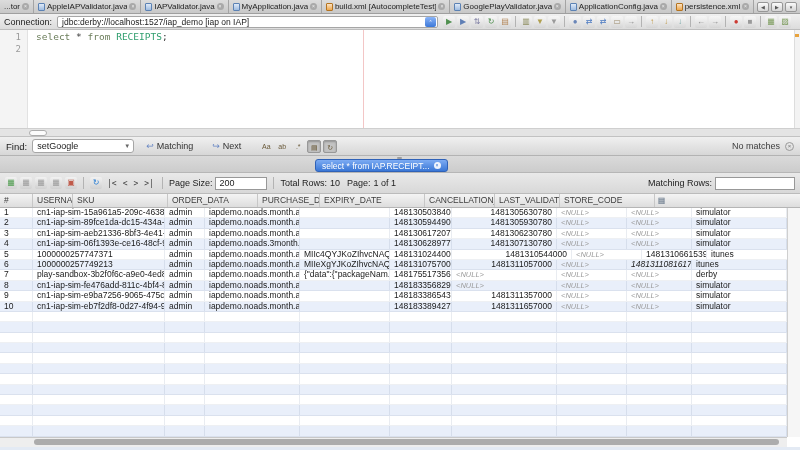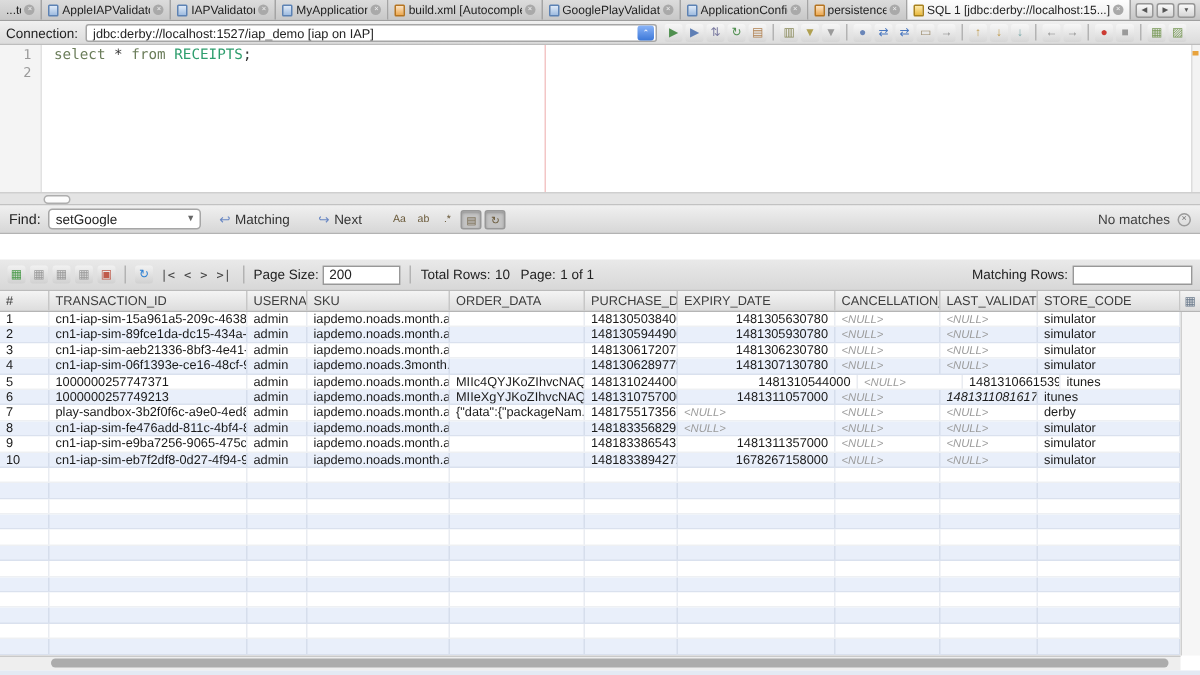--- a/index.html
+++ b/index.html
@@ -167,25 +167,20 @@
           <span class="tclose">×</span>
         </div>
         <div class="tab">
           <span class="ticon java"></span>
           <span class="tlabel">ApplicationConfig.java</span>
           <span class="tclose">×</span>
         </div>
         <div class="tab">
           <span class="ticon xml"></span>
           <span class="tlabel">persistence.xml</span>
-          <span class="tclose">×</span>
-        </div>
-        <div class="tab active">
-          <span class="ticon sql"></span>
-          <span class="tlabel">SQL 1 [jdbc:derby://localhost:15...]</span>
           <span class="tclose">×</span>
         </div>
       </div>
     <div class="tab-controls" id="tab-controls">
         <span class="tc-btn">◀</span>
         <span class="tc-btn">▶</span>
         <span class="tc-btn">▾</span>
       </div>
   </div>
 
@@ -260,20 +255,27 @@
         <span class="find-opt">Aa</span>
         <span class="find-opt">ab</span>
         <span class="find-opt">.*</span>
         <span class="find-opt pressed">▤</span>
         <span class="find-opt pressed">↻</span>
       </div>
     <span class="find-status">No matches</span>
     <span class="find-close">×</span>
   </div>
 
+  <div class="rtabs">
+    <div class="splitter-dot"></div>
+    <div class="rtab">
+      <span>select * from IAP.RECEIPT...</span>
+      <span class="rtab-close">×</span>
+    </div>
+  </div>
 
   <div class="rtoolbar">
     <span id="rticons" style="display:flex;gap:3px;">
         <span class="rt-icon" style="color: rgb(74, 154, 74);">▦</span>
         <span class="rt-icon" style="color: rgb(154, 154, 154);">▦</span>
         <span class="rt-icon" style="color: rgb(154, 154, 154);">▦</span>
         <span class="rt-icon" style="color: rgb(154, 154, 154);">▦</span>
         <span class="rt-icon" style="color: rgb(192, 90, 74);">▣</span>
       </span>
     <span class="rt-sep"></span>
@@ -293,21 +295,20 @@
     <span class="rt-label" style="margin-left:4px;">Page:</span>
     <span class="rt-label">1 of 1</span>
     <span class="rt-spacer"></span>
     <span class="rt-label">Matching Rows:</span>
     <span class="rt-field mr-input"></span>
   </div>
 
   <div class="grid">
     <div class="ghead" id="ghead">
         <span class="gh-cell" style="width: 33px;">#</span>
-        <span class="gh-cell" style="width: 132px;">TRANSACTION_ID</span>
         <span class="gh-cell" style="width: 40px;">USERNAME</span>
         <span class="gh-cell" style="width: 95px;">SKU</span>
         <span class="gh-cell" style="width: 90px;">ORDER_DATA</span>
         <span class="gh-cell" style="width: 62px;">PURCHASE_DATE</span>
         <span class="gh-cell" style="width: 105px;">EXPIRY_DATE</span>
         <span class="gh-cell" style="width: 70px;">CANCELLATION_DATE</span>
         <span class="gh-cell" style="width: 65px;">LAST_VALIDATED</span>
         <span class="gh-cell" style="width: 95px;">STORE_CODE</span>
         <span class="gh-corner">▦</span>
       </div>
@@ -420,21 +421,21 @@
           <span class="gcell null" style="width: 65px;">&lt;NULL&gt;</span>
           <span class="gcell" style="width: 95px;">simulator</span>
         </div>
         <div class="grow alt">
           <span class="gcell" style="width: 33px;">10</span>
           <span class="gcell" style="width: 132px;">cn1-iap-sim-eb7f2df8-0d27-4f94-95...</span>
           <span class="gcell" style="width: 40px;">admin</span>
           <span class="gcell" style="width: 95px;">iapdemo.noads.month.auto</span>
           <span class="gcell" style="width: 90px;"></span>
           <span class="gcell r" style="width: 62px;">1481833894272</span>
-          <span class="gcell r" style="width: 105px;">1678267158000</span>
+          <span class="gcell r" style="width: 105px;">1481311657000</span>
           <span class="gcell null" style="width: 70px;">&lt;NULL&gt;</span>
           <span class="gcell null" style="width: 65px;">&lt;NULL&gt;</span>
           <span class="gcell" style="width: 95px;">simulator</span>
         </div>
         <div class="grow">
           <span class="gcell" style="width: 33px;"></span>
           <span class="gcell" style="width: 132px;"></span>
           <span class="gcell" style="width: 40px;"></span>
           <span class="gcell" style="width: 95px;"></span>
           <span class="gcell" style="width: 90px;"></span>

